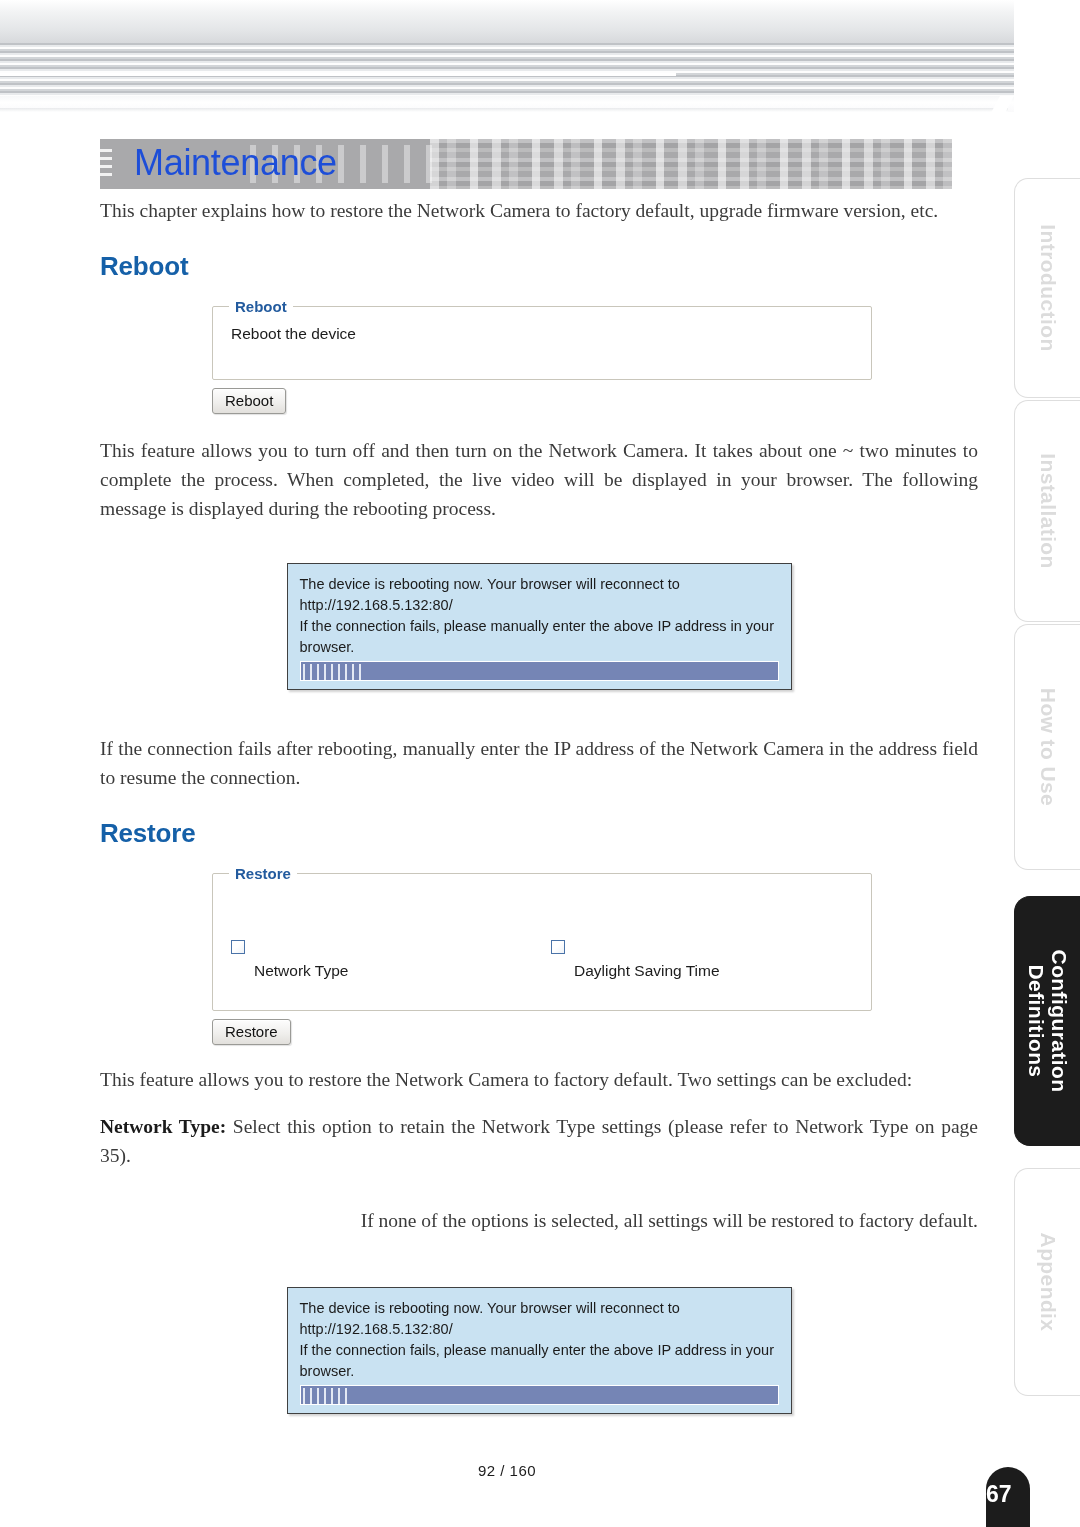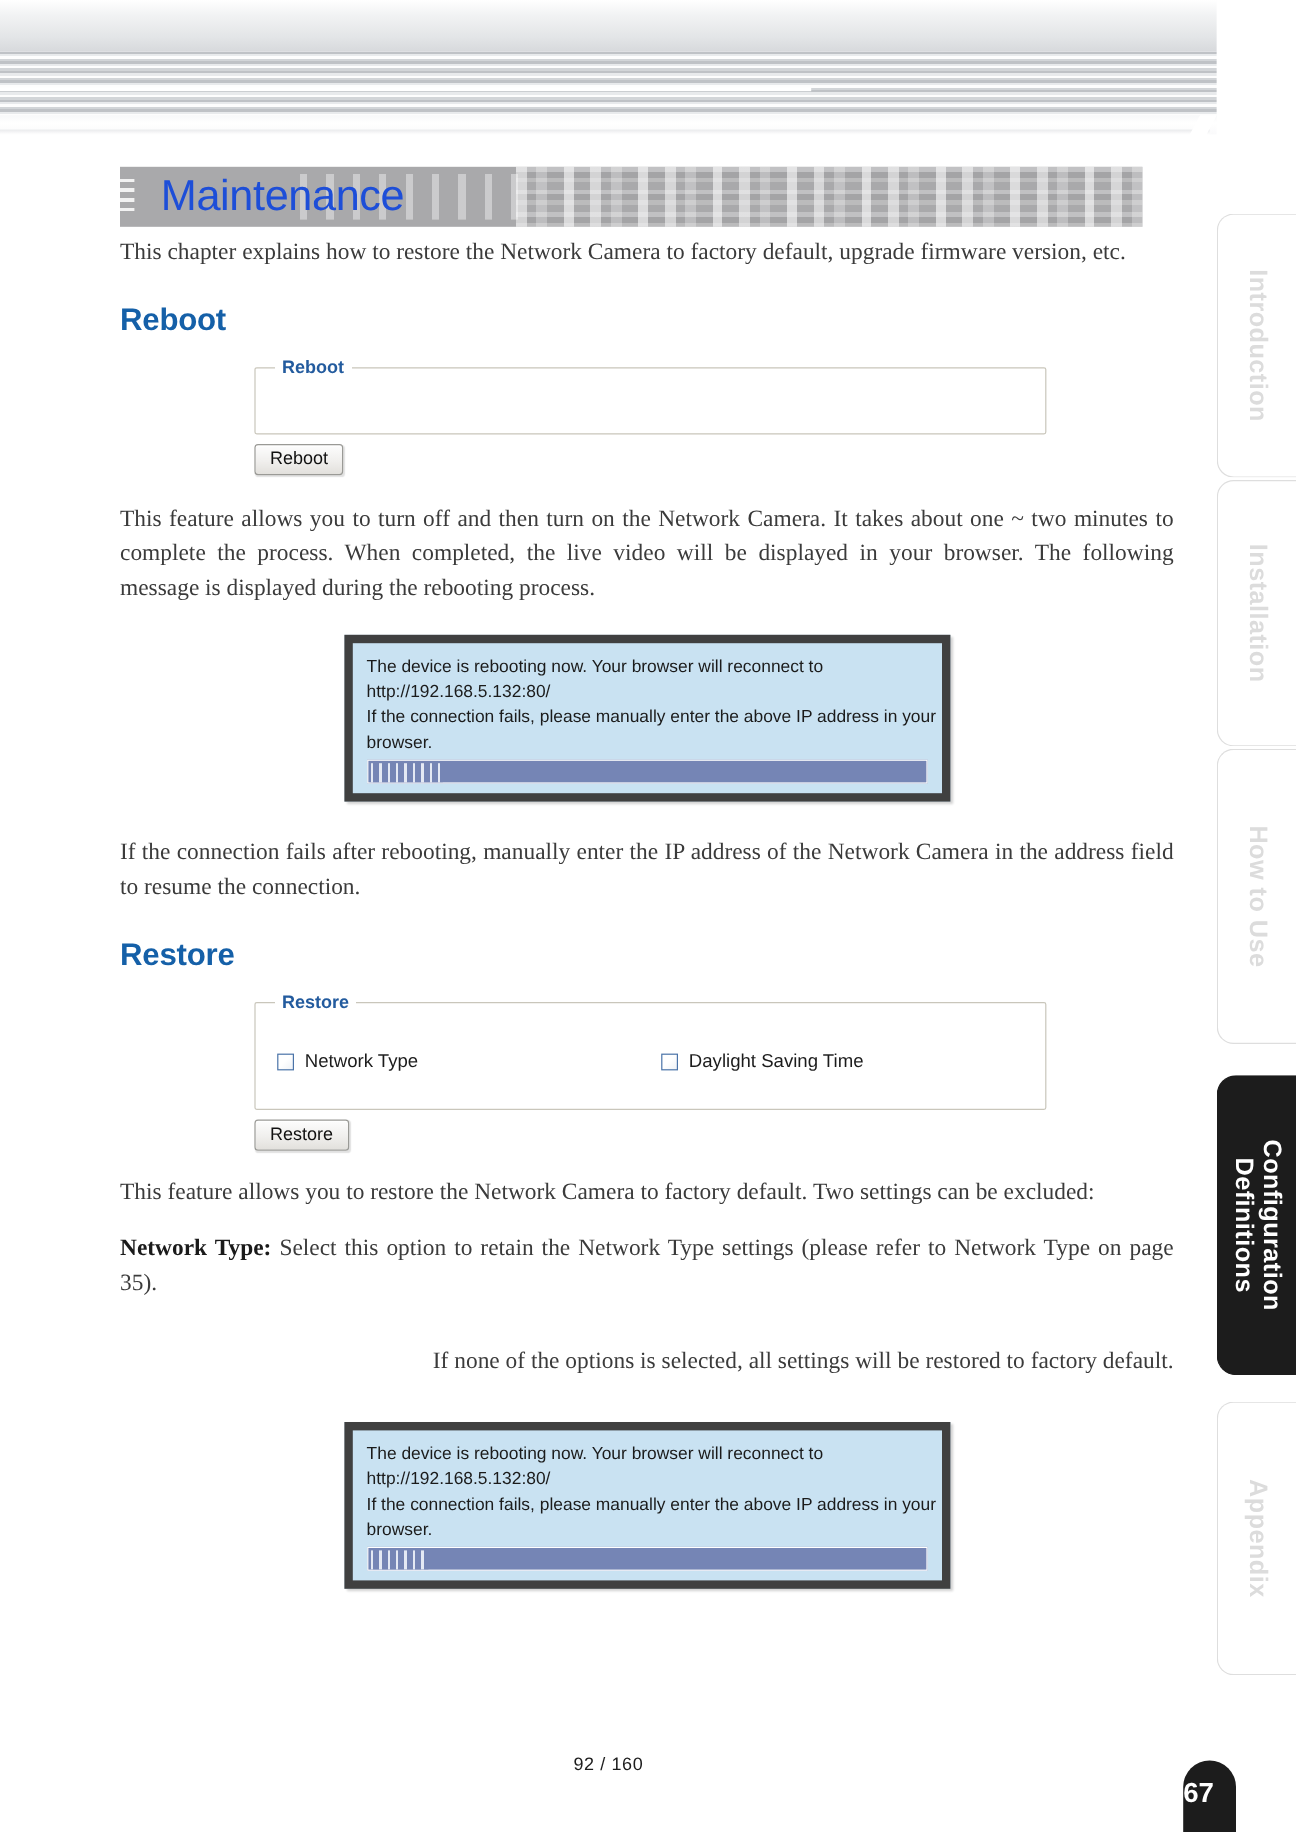--- a/index.html
+++ b/index.html
@@ -196,29 +196,30 @@
     background: linear-gradient(135deg, #ffffff 0%, #ffffff 45%, #eef2f7 100%);
     box-sizing: border-box;
     margin-right: 9px;
     display: inline-block;
     cursor: pointer;
   }
   .chk-label {
     font-size: 15.5px;
     color: #1c1c1c;
     font-family: "Liberation Sans", sans-serif;
+    margin-top: 48px;
   }
 
   
   .msg-dialog {
     position: relative;
     width: 505px;
-    margin: 0 auto;
+    margin: 16px auto;
     background: #c9e2f2;
-    border: 7px solid #404040;
+    border: 1px solid #404040;
     box-shadow: 2px 2px 2px rgba(0,0,0,0.18);
     box-sizing: border-box;
     padding: 10px 12px 8px 12px;
   }
   .msg-line {
     font-size: 14.5px;
     line-height: 21px;
     color: #1b1b1b;
     font-family: "Liberation Sans", sans-serif;
     white-space: nowrap;
@@ -337,20 +338,21 @@
   <div class="sp-a"></div>
 
   <h2 class="section">Reboot</h2>
 
   <div style="height:16px"></div>
 
   <div class="panel-wrap" style="margin-left:112px; width:660px;">
     <fieldset class="ui-panel">
       <legend>Reboot</legend>
       <div class="panel-inner">
+        <div class="panel-line">Reboot the device</div>
         <div style="height:22px"></div>
       </div>
     </fieldset>
     <button class="ui-btn">Reboot</button>
   </div>
 
   <div style="height:22px"></div>
 
   <p class="body">This feature allows you to turn off and then turn on the Network Camera. It takes about one ~ two minutes to complete the process. When completed, the live video will be displayed in your browser. The following message is displayed during the rebooting process.</p>
 

